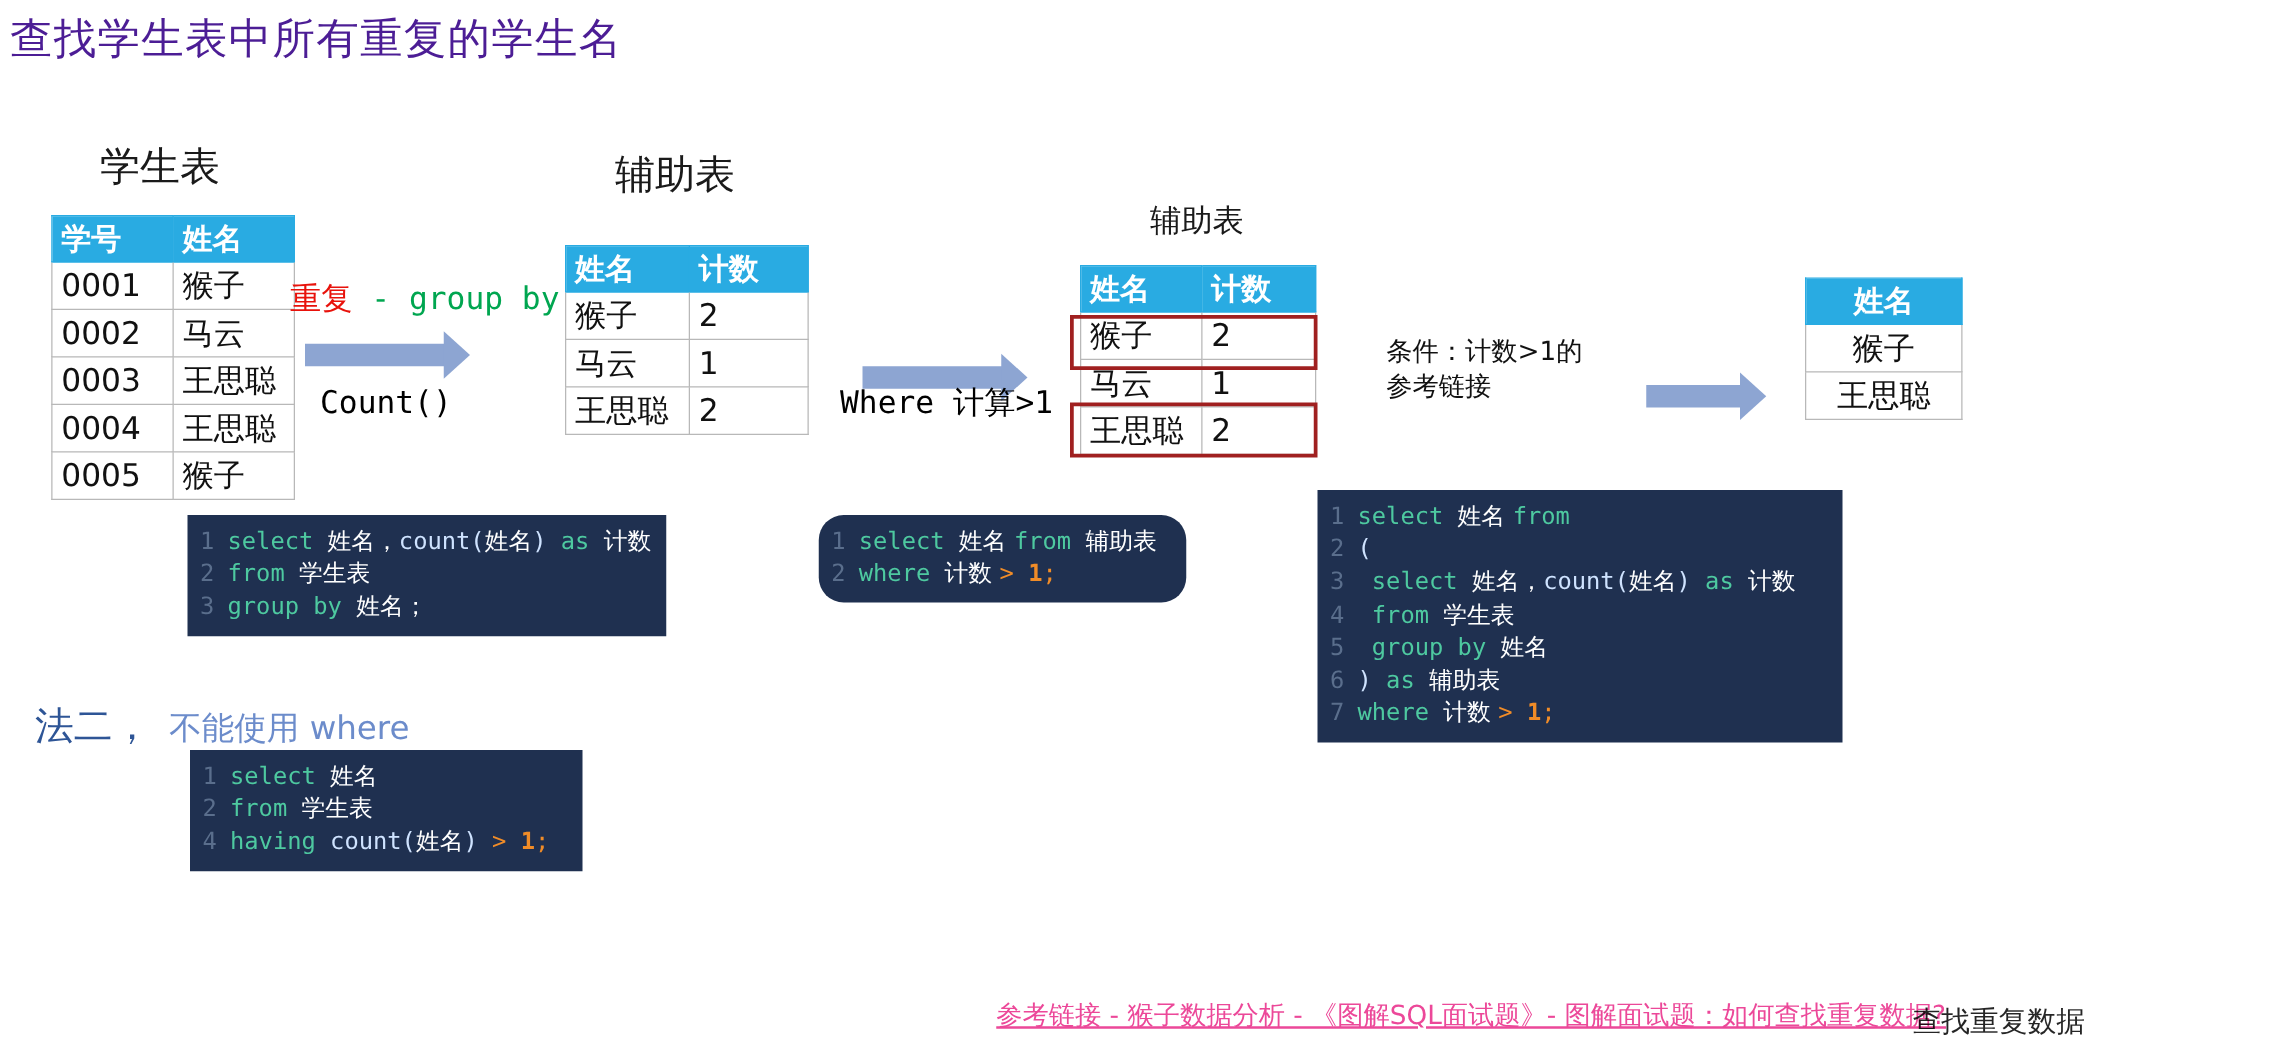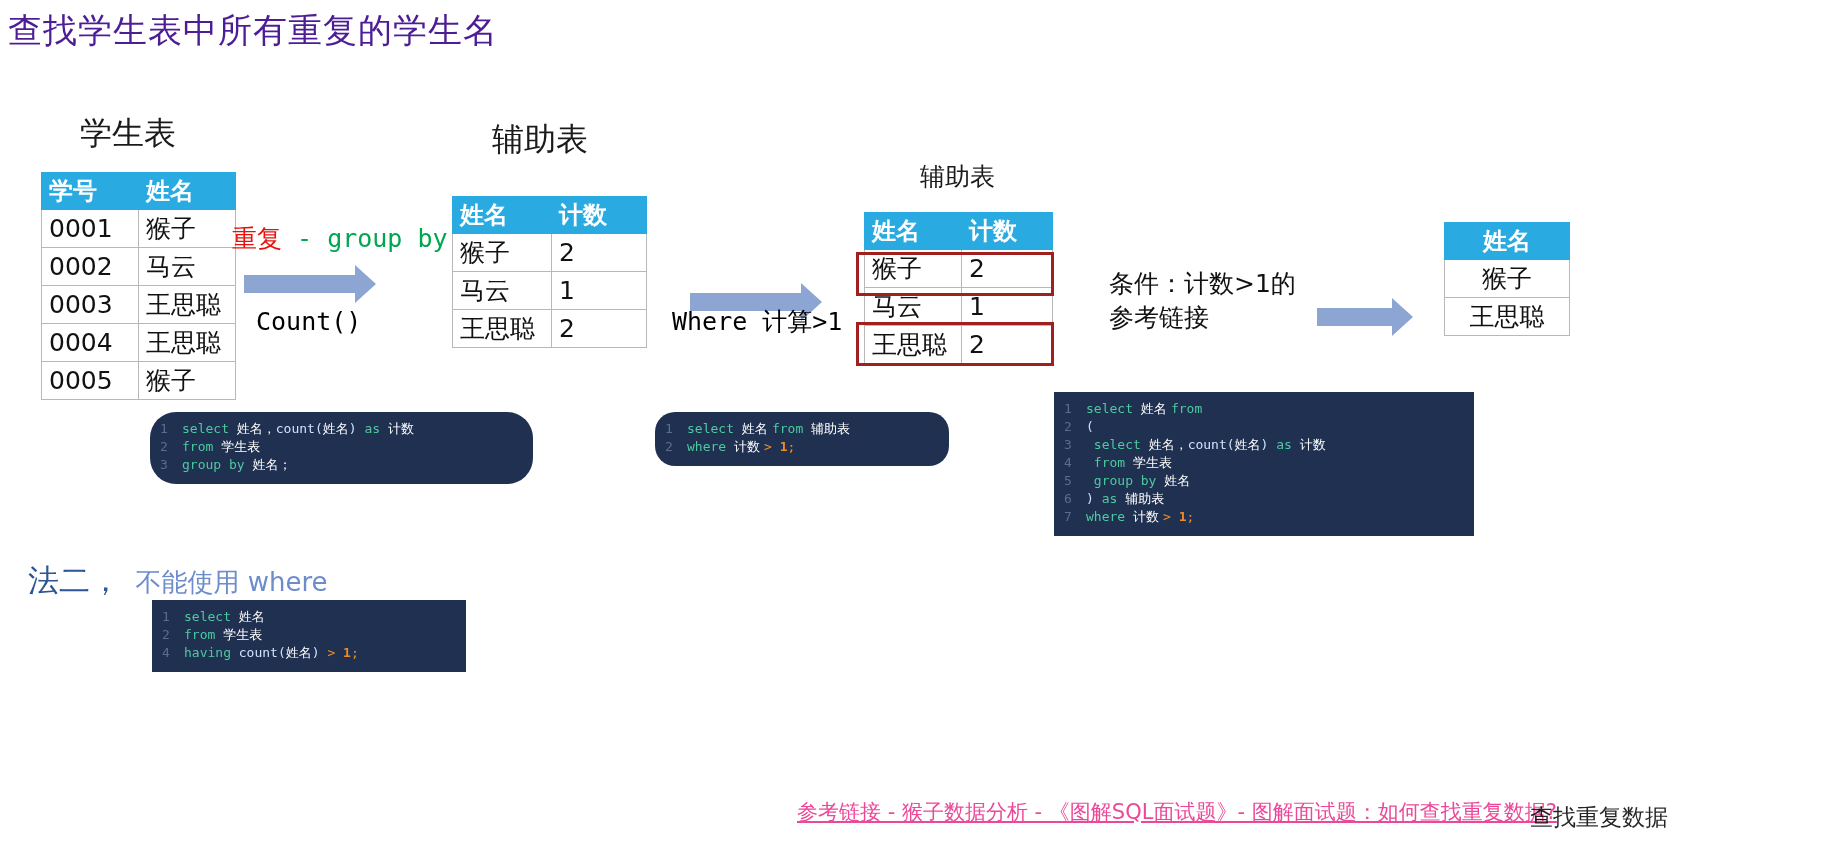--- a/index.html
+++ b/index.html
@@ -47,36 +47,36 @@
   }
 
   
   .lbl{
     font-size:25px;white-space:nowrap;
     font-family:"DejaVu Sans Mono","Liberation Mono",monospace;
   }
   .lbl .red{color:#E8120B;font-family:"DejaVu Sans","Liberation Sans",sans-serif;}
   .lbl .grn{color:#00A650;}
   .cond{
-    font-size:25px;color:#111;line-height:1.35;white-space:nowrap;
+    font-size:21px;color:#111;line-height:1.35;white-space:nowrap;
     font-family:"DejaVu Sans","Liberation Sans",sans-serif;
   }
 
   
   #method2{white-space:nowrap;}
   #method2 .m1{font-size:31px;color:#2E5596;
     font-family:"DejaVu Sans","Liberation Sans",sans-serif;}
   #method2 .m2{font-size:26px;color:#6C8CCB;
     font-family:"DejaVu Sans","Liberation Sans",sans-serif;margin-left:10px;}
 
   
   .code{
     background:#1F3050;padding:8px 14px 10px 10px;
     font-family:"DejaVu Sans Mono","Liberation Mono",monospace;
-    font-size:13px;line-height:1.38;white-space:nowrap;
+    font-size:19px;line-height:1.38;white-space:nowrap;
   }
   .code .ln{display:inline-block;width:22px;color:#5A6E8C;text-align:left;}
   .code .kw{color:#4EC9A0;}
   .code .fn{color:#CFE3FF;}
   .code .cn{color:#FFFFFF;font-family:"DejaVu Sans","Liberation Sans",sans-serif;}
   .code .num{color:#F08C28;font-weight:bold;}
   .code .op{color:#F08C28;}
   .code .pn{color:#CFE3FF;}
   .code .line{display:block;}
 
@@ -213,21 +213,21 @@
       <tr>
         <td>猴子</td>
       </tr>
       <tr>
         <td>王思聪</td>
       </tr>
     </tbody>
   </table>
 </div>
 
-<div class="abs code" style="left:150px;top:412px;width:359px;border-radius:26px;">
+<div class="abs code" style="left:150px;top:412px;width:359px;">
     <span class="line"><span class="ln">1</span><span class="kw">select </span><span class="cn">姓名，</span><span class="fn">count</span><span class="pn">(</span><span class="cn">姓名</span><span class="pn">)</span><span class="kw"> as </span><span class="cn">计数</span></span>
     <span class="line"><span class="ln">2</span><span class="kw">from </span><span class="cn">学生表</span></span>
     <span class="line"><span class="ln">3</span><span class="kw">group by </span><span class="cn">姓名；</span></span>
   </div>
 
 <div class="abs code" style="left:655px;top:412px;width:270px;border-radius:20px;">
     <span class="line"><span class="ln">1</span><span class="kw">select </span><span class="cn">姓名 </span><span class="kw">from </span><span class="cn">辅助表</span></span>
     <span class="line"><span class="ln">2</span><span class="kw">where </span><span class="cn">计数 </span><span class="op">&gt; </span><span class="num">1</span><span class="op">;</span></span>
   </div>
 

